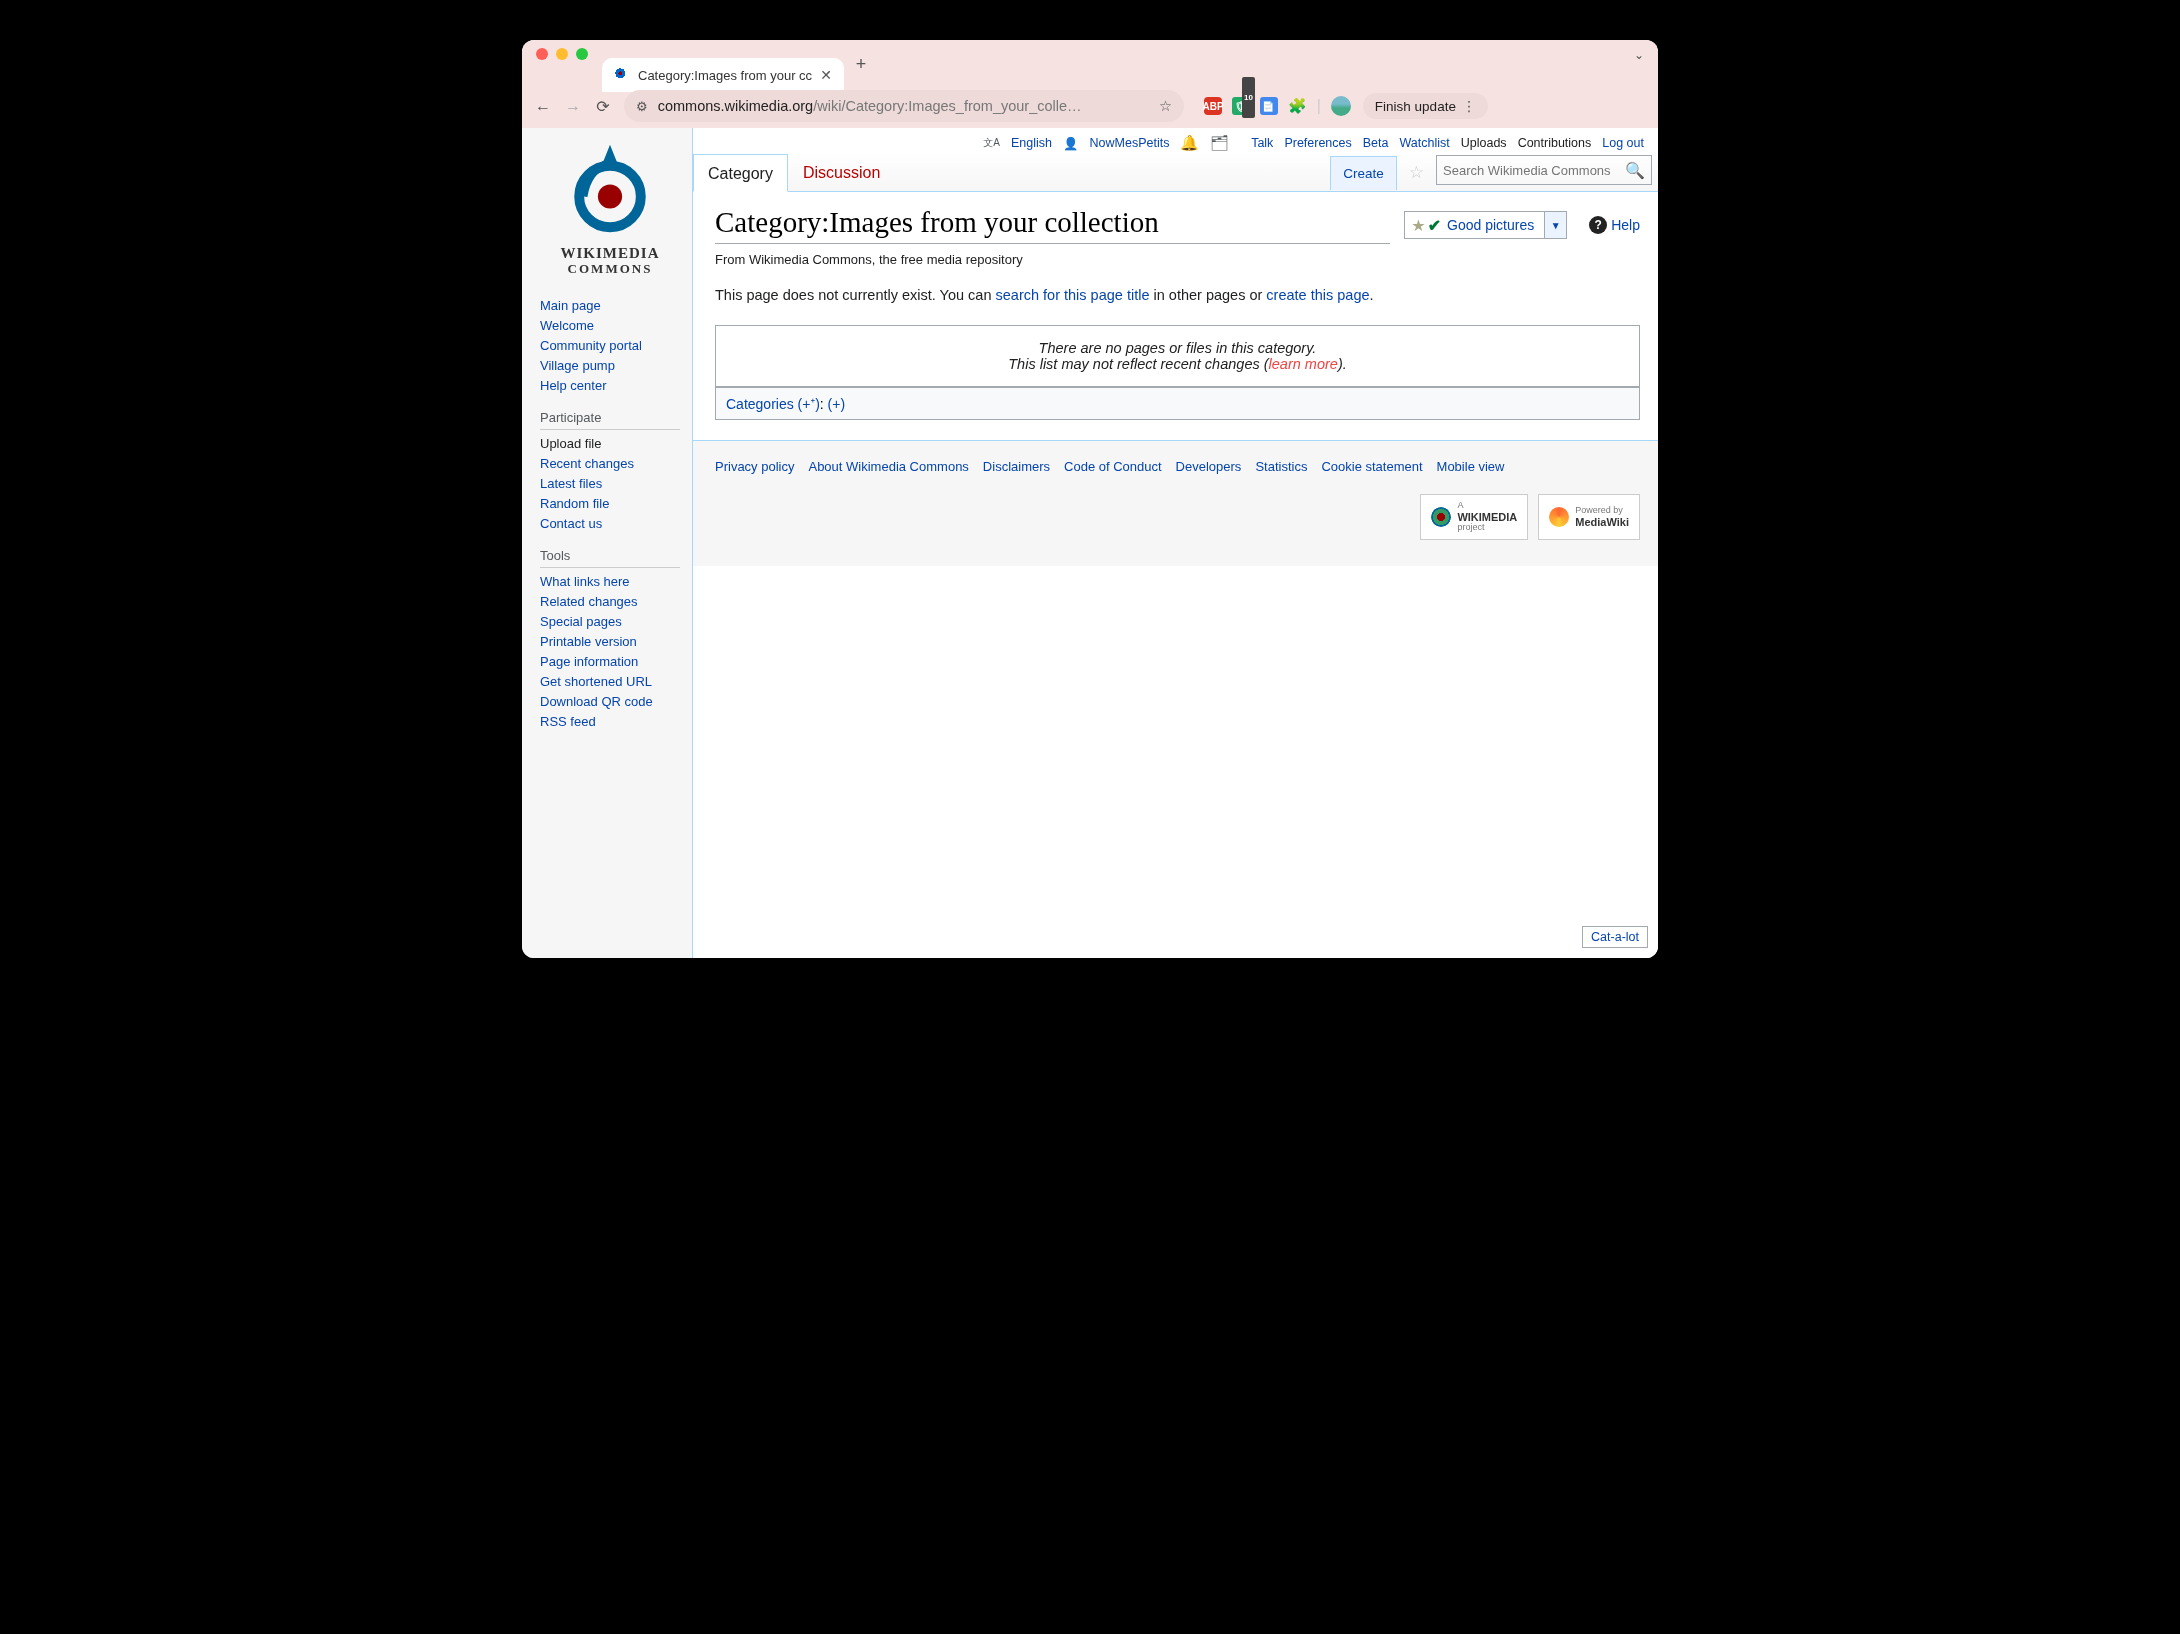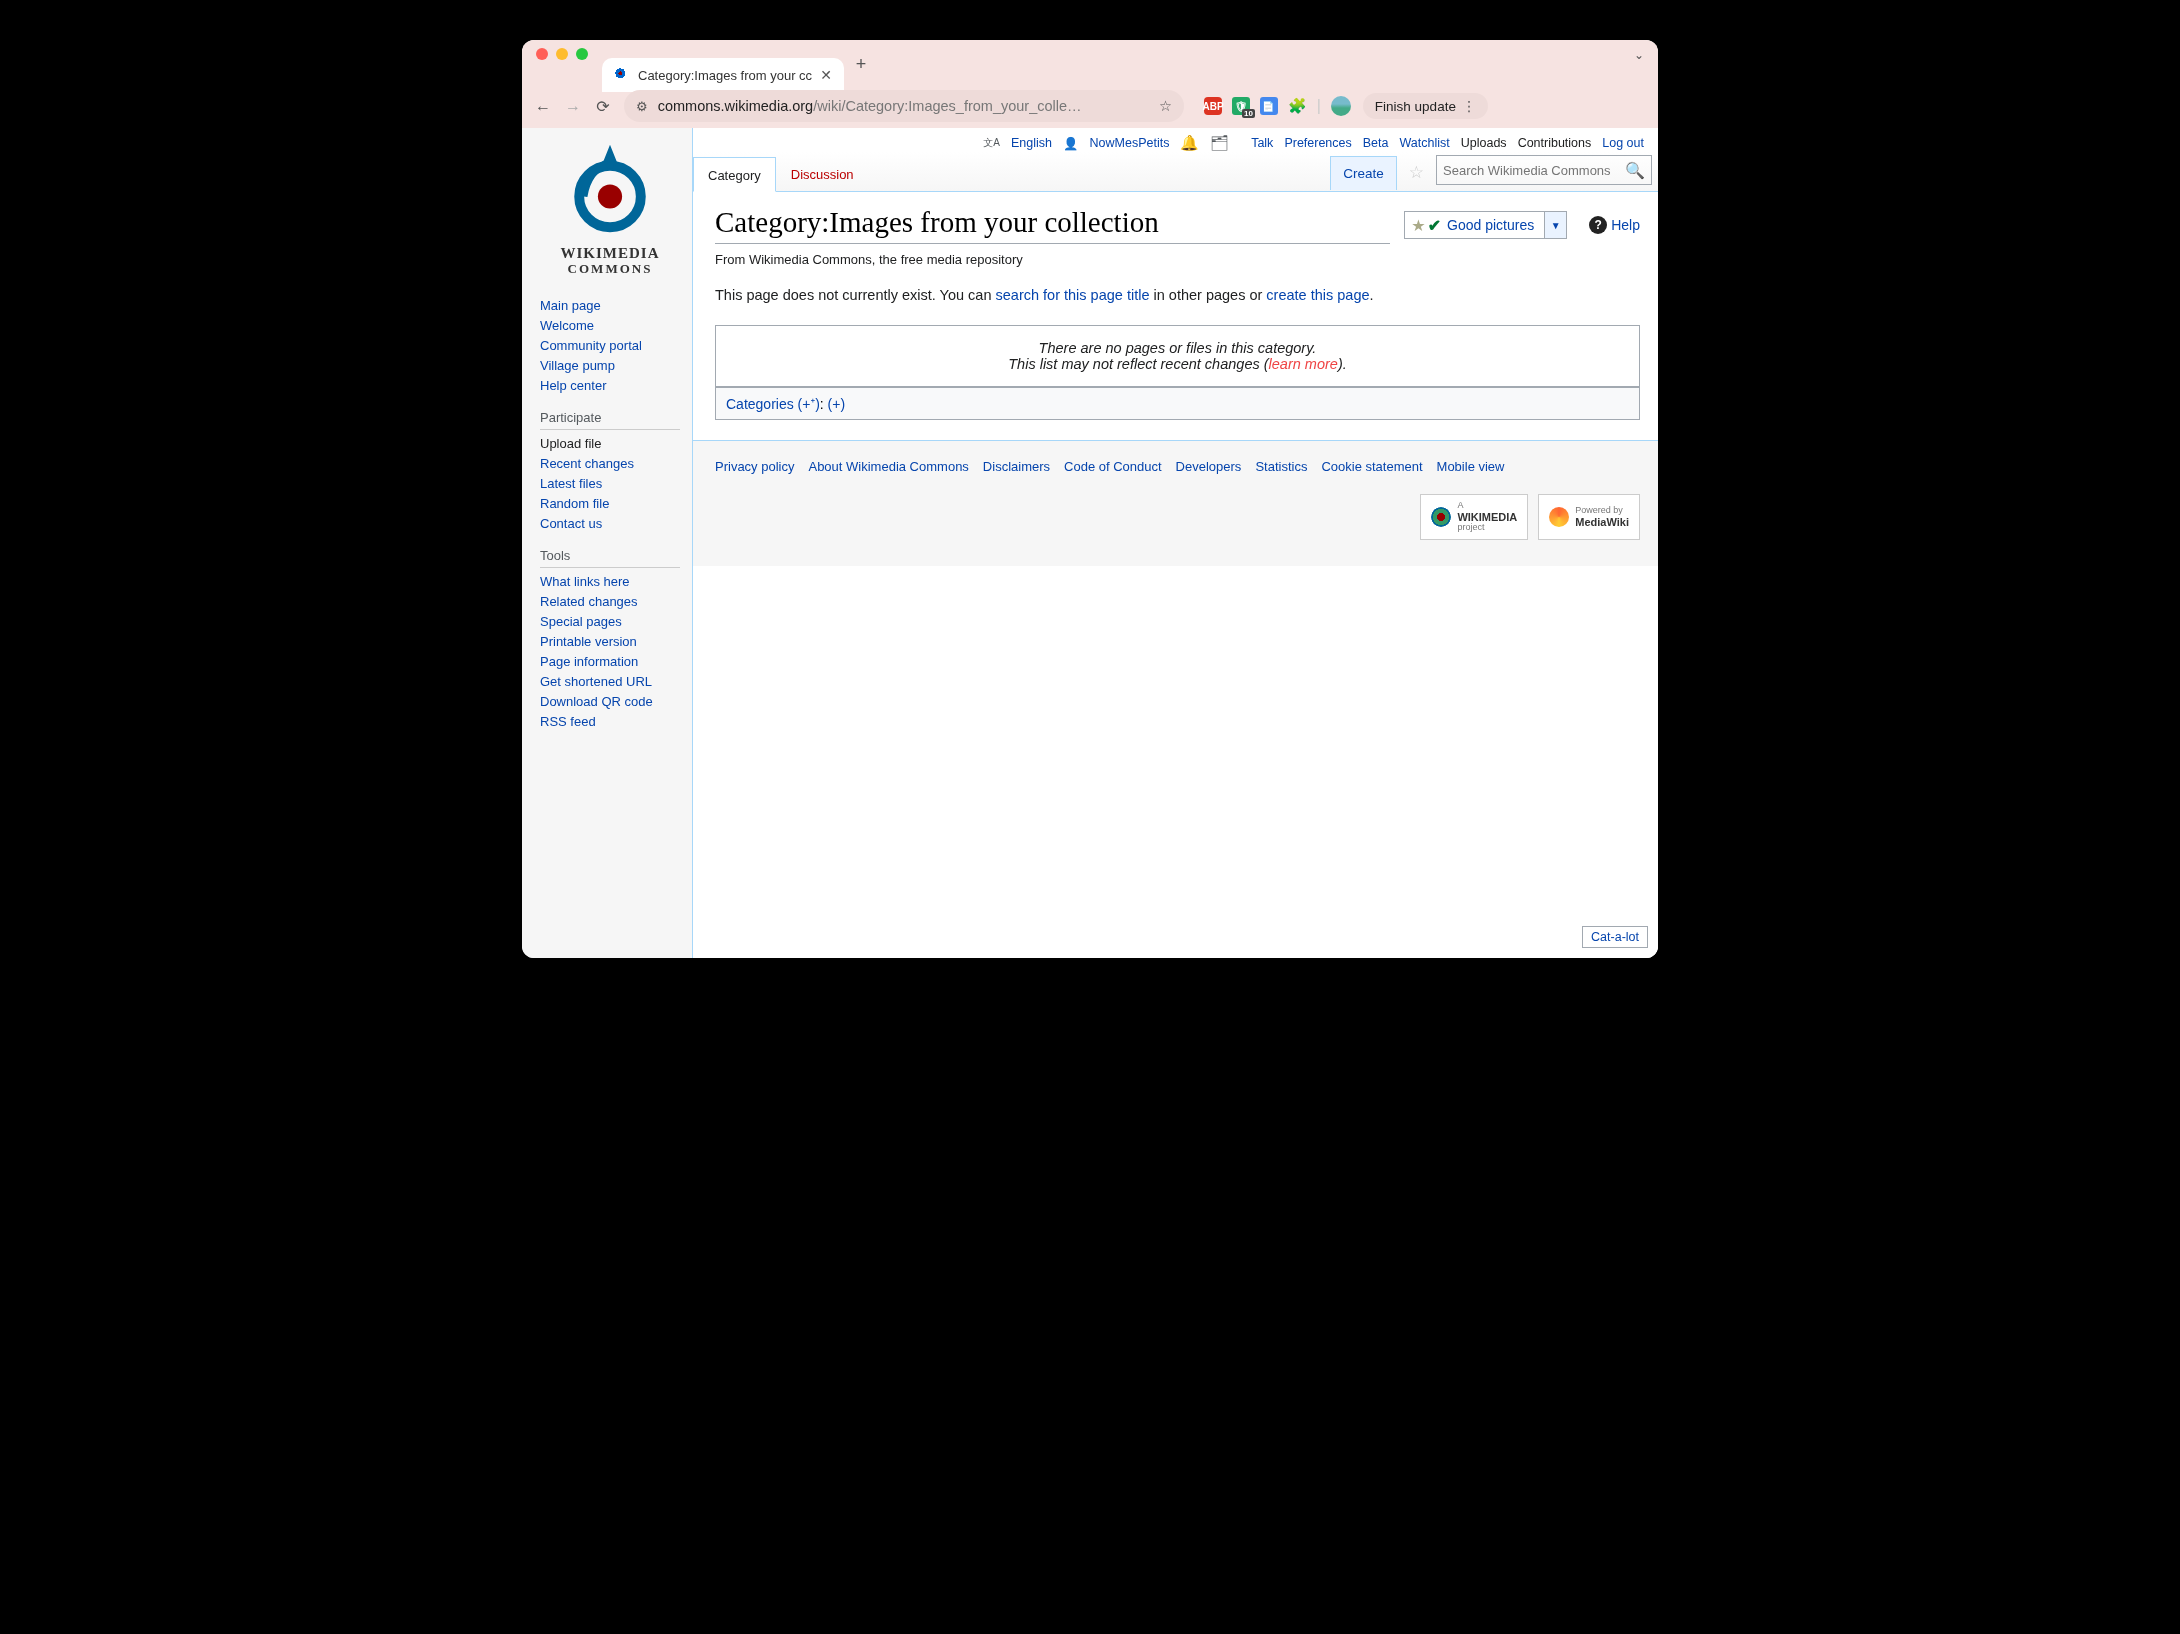--- a/index.html
+++ b/index.html
@@ -21,21 +21,21 @@
 .nav-icn.disabled { color: #aaa; }
 .urlfield { flex: 1; background: #eedbd9; border-radius: 18px; height: 32px; display: flex; align-items: center; padding: 0 12px; gap: 10px; font-size: 14.5px; color: #222; max-width: 560px; }
 .url-settings-icon { font-size: 13px; color: #555; }
 .url-text { flex: 1; white-space: nowrap; overflow: hidden; text-overflow: ellipsis; }
 .url-dim { color: #777; }
 .star-icon { color: #555; }
 .ext-icons { display: flex; align-items: center; gap: 10px; margin-left: 8px; }
 .ext { width: 18px; height: 18px; border-radius: 3px; display: flex; align-items: center; justify-content: center; font-size: 10px; font-weight: bold; }
 .abp { background: #d32; color: #fff; border-radius: 4px; }
 .f10 { background: #2a6; color: #fff; position: relative; }
-.f10-badge { position: absolute; bottom: -3px; right: -5px; background: #444; color: #fff; font-size: 8px; padding: 0 2px; border-radius: 2px; }
+.f10-badge { position: absolute; bottom: -3px; right: -5px; background: #444; color: #fff; font-size: 8px; padding: 16px 2px; border-radius: 2px; }
 .doc { background: #48e; color: #fff; }
 .puzzle { color: #444; font-size: 15px; }
 .avatar { width: 20px; height: 20px; border-radius: 50%; background: linear-gradient(#7bc 40%, #4a8 60%); }
 .finish-update { background: #eedbd9; border-radius: 16px; padding: 5px 12px; font-size: 13.5px; color: #222; display: flex; align-items: center; gap: 6px; }
 .vdots { font-size: 14px; color: #555; }
 
 .page { display: flex; background: #f6f6f6; min-height: 830px; }
 .sidebar { width: 170px; padding: 6px 12px 20px 18px; font-size: 13px; }
 .logo-wrap { text-align: center; padding: 2px 0 10px; }
 .logo-svg { width: 110px; height: 110px; margin: 0 auto; }
@@ -48,21 +48,21 @@
 
 .content { flex: 1; background: #fff; border-left: 1px solid #a7d7f9; }
 .top-links { display: flex; justify-content: flex-end; align-items: center; gap: 11px; padding: 6px 14px 0; font-size: 12.5px; }
 .top-links a { color: #0645ad; text-decoration: none; }
 .top-links .dark { color: #202122; }
 .lang-icon { font-size: 10px; color: #54595d; }
 .user-icon { color: #54595d; }
 .bell-icon, .tray-icon { color: #54595d; font-size: 15px; }
 
 .tabs-row { display: flex; align-items: flex-end; height: 40px; border-bottom: 1px solid #a7d7f9; background: linear-gradient(#fff, #f6f6f6); position: relative; }
-.ptab { padding: 10px 14px 8px; font-size: 13px; color: #0645ad; border: 1px solid transparent; }
+.ptab { padding: 10px 14px 8px; font-size: 16px; color: #0645ad; border: 1px solid transparent; }
 .ptab.active { background: #fff; border: 1px solid #a7d7f9; border-bottom: 1px solid #fff; margin-bottom: -1px; color: #202122; }
 .ptab.disc { color: #ba0000; }
 .right-tabs { margin-left: auto; display: flex; align-items: center; gap: 6px; }
 .create-tab { background: #eaf3ff; border: 1px solid #a7d7f9; border-bottom: none; padding: 9px 12px; font-size: 13.5px; color: #0645ad; }
 .star-tab { padding: 8px 6px; color: #ccc; font-size: 17px; }
 .search-box { border: 1px solid #a2a9b1; height: 30px; width: 216px; display: flex; align-items: center; padding: 0 6px; margin: 0 6px 5px 0; }
 .search-box input { border: none; outline: none; flex: 1; font-size: 13px; color: #555; background: transparent; }
 .mag { color: #555; }
 
 .main { padding: 14px 18px 20px 22px; }

